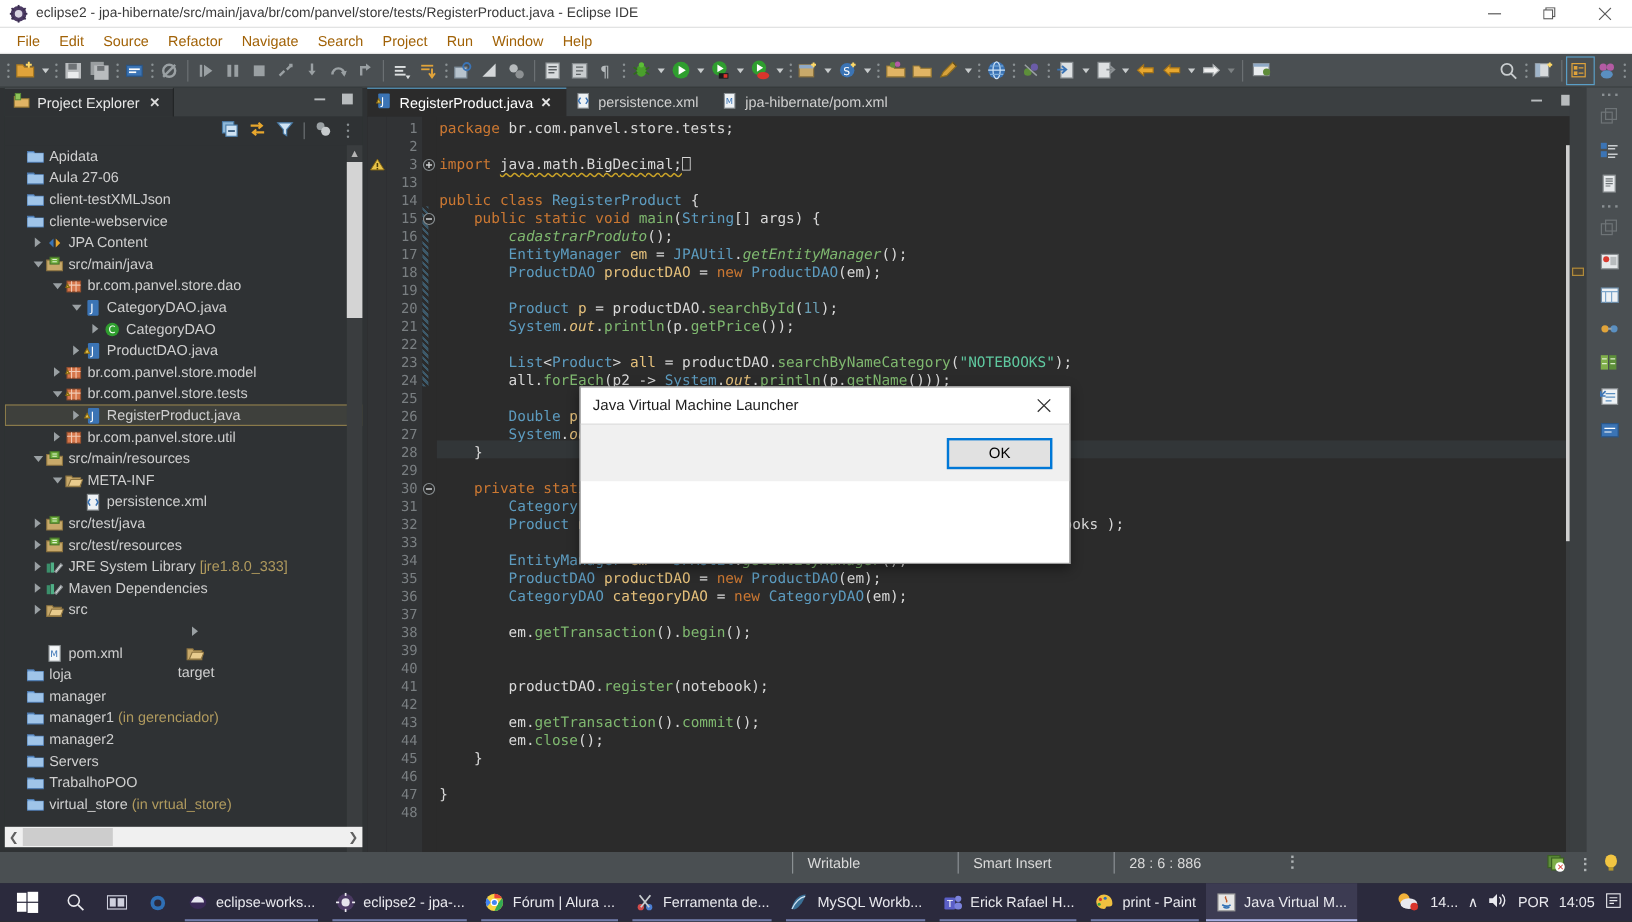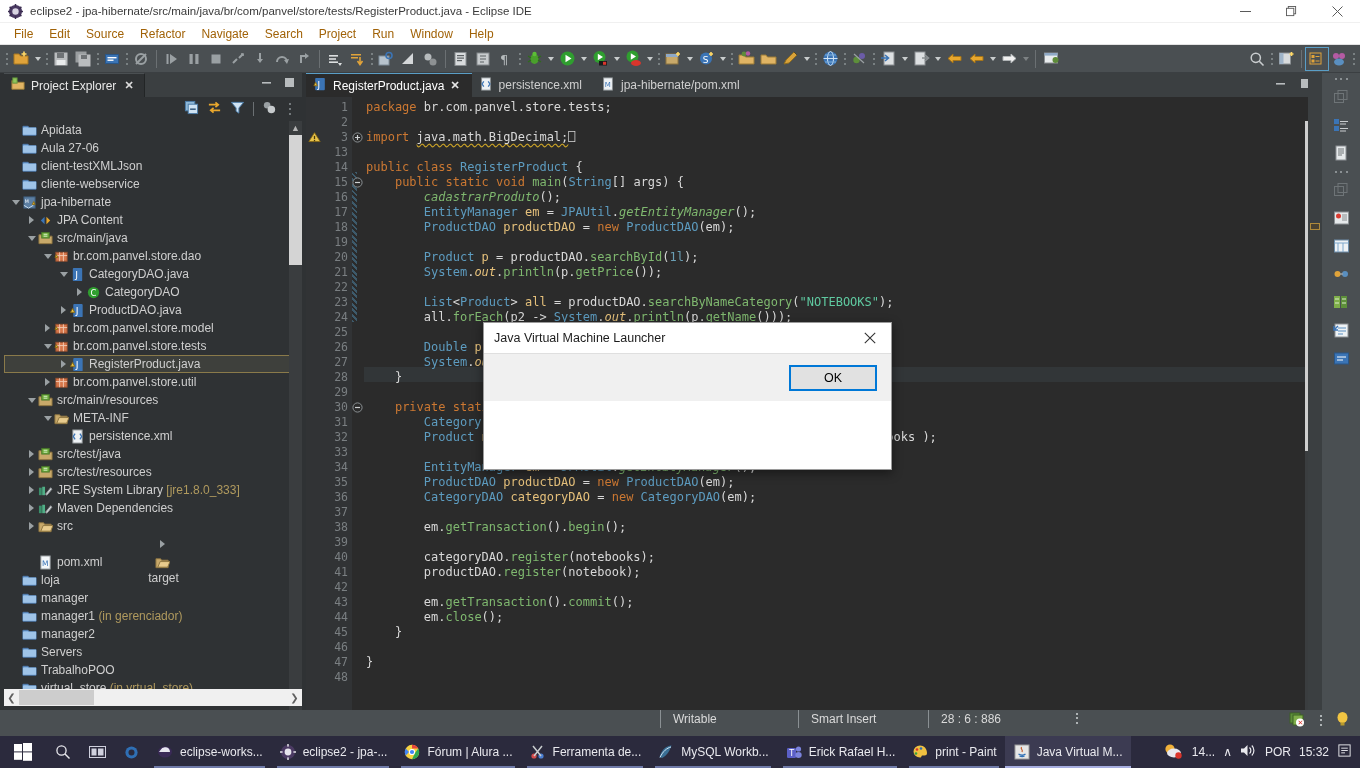--- a/index.html
+++ b/index.html
@@ -681,32 +681,20 @@
         </div>
         <div class="trow" style="padding-left: 6px;">
           <span class="twist "></span>
           <span class="ticon">
             <svg width="15" height="15" viewBox="0 0 16 16">
               <path d="M1 3.5h5.5l1 1.5H15v8H1z" fill="#7aa9dd" stroke="#4d7aae"></path>
               <rect x="1" y="5" width="14" height="7.5" fill="#9fc4e8"></rect>
             </svg>
           </span>
           <span class="tlabel">cliente-webservice</span>
-        </div>
-        <div class="trow" style="padding-left: 6px;">
-          <span class="twist open"></span>
-          <span class="ticon">
-            <svg width="15" height="15" viewBox="0 0 16 16">
-              <rect x="2" y="2" width="12" height="12" fill="#5c7fa3" stroke="#3b5a78"></rect>
-              <text x="3" y="8" font-size="5" fill="#fff" font-family="DejaVu Sans">M</text>
-              <path d="M2 11 L7 14 L12 11" stroke="#cfe3f3" fill="none"></path>
-              <path d="M11 10 L14 10 L12.5 7 z" fill="#e8c34a" stroke="#8a6a12"></path>
-            </svg>
-          </span>
-          <span class="tlabel">jpa-hibernate</span>
         </div>
         <div class="trow" style="padding-left: 22px;">
           <span class="twist closed"></span>
           <span class="ticon">
             <svg width="15" height="15" viewBox="0 0 16 16">
               <path d="M3 8 L7 4 L7 12 z" fill="#3b74b5"></path>
               <path d="M13 8 L9 4 L9 12 z" fill="#e8a72d"></path>
             </svg>
           </span>
           <span class="tlabel">JPA Content</span>
@@ -1111,21 +1099,20 @@
           <div class="ctext" style="top: 363px;">        <span class="typ">EntityManager</span> <span class="fld">em</span> = <span class="typ">JPAUtil</span>.<span class="mth ital">getEntityManager</span>();</div>
           <div class="lnum" style="top: 378px;">35</div>
           <div class="ctext" style="top: 378px;">        <span class="typ">ProductDAO</span> <span class="fld">productDAO</span> = <span class="kw">new</span> <span class="typ">ProductDAO</span>(em);</div>
           <div class="lnum" style="top: 393px;">36</div>
           <div class="ctext" style="top: 393px;">        <span class="typ">CategoryDAO</span> <span class="fld">categoryDAO</span> = <span class="kw">new</span> <span class="typ">CategoryDAO</span>(em);</div>
           <div class="lnum" style="top: 408px;">37</div>
           <div class="lnum" style="top: 423px;">38</div>
           <div class="ctext" style="top: 423px;">        em.<span class="mth">getTransaction</span>().<span class="mth">begin</span>();</div>
           <div class="lnum" style="top: 438px;">39</div>
           <div class="lnum" style="top: 453px;">40</div>
-          <div class="ctext" style="top: 453px;">        categoryDAO.<span class="mth">register</span>(notebooks);</div>
           <div class="lnum" style="top: 468px;">41</div>
           <div class="ctext" style="top: 468px;">        productDAO.<span class="mth">register</span>(notebook);</div>
           <div class="lnum" style="top: 483px;">42</div>
           <div class="lnum" style="top: 498px;">43</div>
           <div class="ctext" style="top: 498px;">        em.<span class="mth">getTransaction</span>().<span class="mth">commit</span>();</div>
           <div class="lnum" style="top: 513px;">44</div>
           <div class="ctext" style="top: 513px;">        em.<span class="mth">close</span>();</div>
           <div class="lnum" style="top: 528px;">45</div>
           <div class="ctext" style="top: 528px;">    }</div>
           <div class="lnum" style="top: 543px;">46</div>
@@ -1401,20 +1388,20 @@
       </svg></span>
     <span>14...</span>
     <span>∧</span>
     <span>
       <svg width="17" height="15" viewBox="0 0 17 15">
         <path d="M1 5.5 h3 L7.5 2 v11 L4 9.5 h-3 z" fill="#e9e9ee"></path>
         <path d="M9.5 4.5 A4 4 0 0 1 9.5 10.5" stroke="#e9e9ee" fill="none" stroke-width="1.2"></path>
         <path d="M11.8 2.5 A7 7 0 0 1 11.8 12.5" stroke="#e9e9ee" fill="none" stroke-width="1.2"></path>
       </svg></span>
     <span>POR</span>
-    <span>15:32</span>
+    <span>14:05</span>
     <span>
       <svg width="15" height="15" viewBox="0 0 16 16">
         <rect x="2" y="2" width="12" height="12" fill="none" stroke="#e9e9ee"></rect>
         <path d="M4.5 5.5 h7 M4.5 8 h7 M4.5 10.5 h4" stroke="#e9e9ee"></path>
       </svg></span>
   </div>
 </div>
 
 </body></html>

